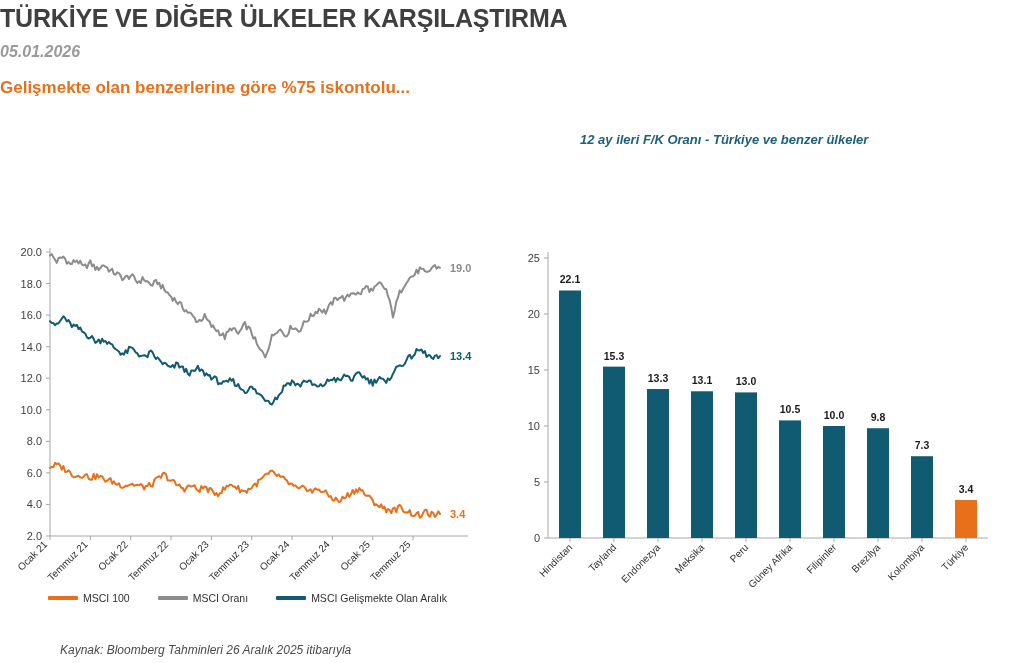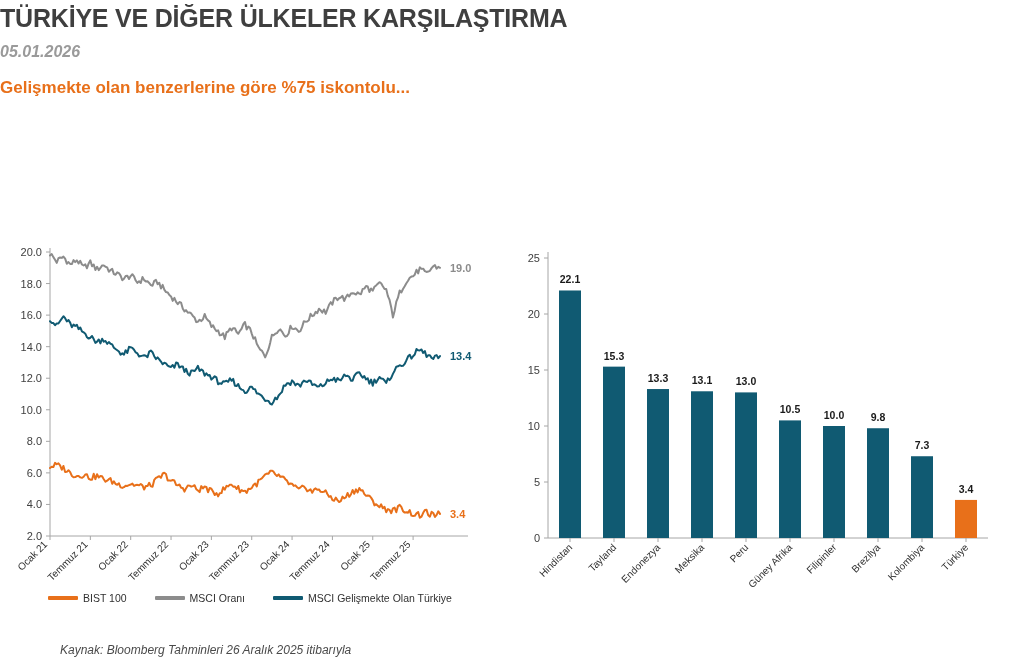--- a/index.html
+++ b/index.html
@@ -66,20 +66,21 @@
 </style>
 </head>
 <body>
 
 <div class="slide">
 
   <div class="hdr-title">TÜRKİYE VE DİĞER ÜLKELER KARŞILAŞTIRMA</div>
   <div class="hdr-date">05.01.2026</div>
   <div class="hdr-kicker">Gelişmekte olan benzerlerine göre %75 iskontolu...</div>
 
+  <div class="chart-title" id="right-title">12 ay ileri F/K Oranı -  Türkiye ve benzer ülkeler</div>
 
   <div class="panel" id="left-panel">
     <svg id="line-svg" width="490" height="420" viewBox="0 0 490 420">
         <line x1="42" y1="8" x2="42" y2="296" class="axis-line"></line>
         <line x1="42" y1="296" x2="460" y2="296" class="axis-line"></line>
         <line x1="38" y1="296" x2="42" y2="296" class="tick-line"></line>
         <text x="34" y="300" class="tick-lbl" text-anchor="end">2.0</text>
         <line x1="38" y1="264.44444444444446" x2="42" y2="264.44444444444446" class="tick-line"></line>
         <text x="34" y="268.44444444444446" class="tick-lbl" text-anchor="end">4.0</text>
         <line x1="38" y1="232.88888888888889" x2="42" y2="232.88888888888889" class="tick-line"></line>
@@ -222,27 +223,27 @@
         <line x1="458" y1="298" x2="458" y2="302" class="tick-line"></line>
         <g transform="translate(461.00,308) rotate(-45)">
           <text x="0" y="0" class="cat-lbl" text-anchor="end">Türkiye</text>
         </g>
       </svg>
   </div>
 
   <div id="legend">
       <div class="lg-item">
         <span class="lg-swatch" style="background: rgb(232, 112, 26);"></span>
-        <span class="lg-text">BIST 100</span>
+        <span class="lg-text">MSCI 100</span>
       </div>
       <div class="lg-item">
         <span class="lg-swatch" style="background: rgb(140, 140, 140);"></span>
         <span class="lg-text">MSCI Oranı</span>
       </div>
       <div class="lg-item">
         <span class="lg-swatch" style="background: rgb(16, 90, 114);"></span>
-        <span class="lg-text">MSCI Gelişmekte Olan Türkiye</span>
+        <span class="lg-text">MSCI Gelişmekte Olan Aralık</span>
       </div>
     </div>
 
   <div id="source">Kaynak: Bloomberg Tahminleri 26 Aralık 2025 itibarıyla</div>
 
 </div>
 
 </body></html>

